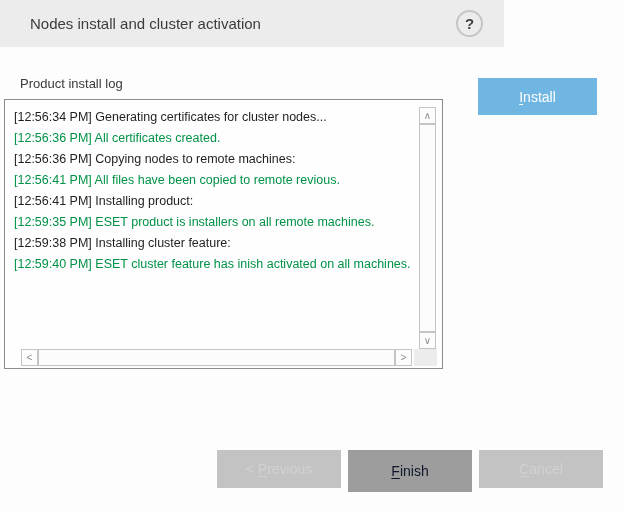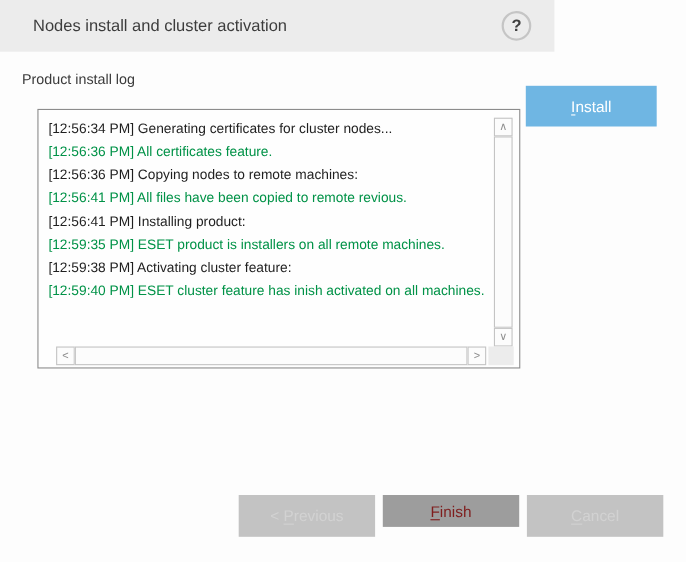--- a/index.html
+++ b/index.html
@@ -21,45 +21,45 @@
   body{font-family:"Liberation Sans", sans-serif;background:var(--body-bg);}
   .window{position:relative;width:624px;height:511px;background:var(--body-bg);overflow:hidden;}
 
   
   .titlebar{position:absolute;left:0;top:0;width:504px;height:47px;background:var(--header-bg);}
   .page-title{position:absolute;left:30px;top:0;line-height:47px;font-size:15px;font-weight:400;color:var(--title-color);}
   .help-btn{position:absolute;right:21px;top:10px;width:27px;height:27px;border:2px solid #c5c5c5;border-radius:50%;
     background:transparent;color:#3f3f3f;font-size:15px;font-weight:700;line-height:23px;text-align:center;cursor:pointer;}
 
   
-  .log-label{position:absolute;left:20px;top:64px;font-size:13px;color:#3a3a3a;}
+  .log-label{position:absolute;left:20px;top:76px;font-size:13px;color:#3a3a3a;}
 
   
-  .log-box{position:absolute;left:34px;top:99px;width:439px;height:236px;border:1px solid var(--box-border);background:#fefefe;text-decoration:underline;}
+  .log-box{position:absolute;left:4px;top:99px;width:439px;height:270px;border:1px solid var(--box-border);background:#fefefe;text-decoration:underline;}
   .log-text{position:absolute;left:1px;top:1px;right:29px;bottom:20px;padding:6px 2px 0 8px;overflow:hidden;
     font-size:12.5px;line-height:21px;color:var(--log-info);}
   .log-line[data-status="success"]{color:var(--log-success);}
 
   
   .sb-btn{width:17px;height:17px;border:1px solid var(--sb-border);background:#fcfcfc;
     display:flex;align-items:center;justify-content:center;flex:0 0 auto;cursor:pointer;}
   .sb-btn span{font-size:10px;color:var(--sb-glyph);line-height:1;}
   .sb-thumb{flex:1 1 auto;border:1px solid var(--sb-border);background:#fcfcfc;cursor:pointer;}
   .vscroll{position:absolute;right:6px;top:7px;bottom:19px;width:17px;display:flex;flex-direction:column;}
   .vscroll .sb-thumb{width:17px;}
   .hscroll{position:absolute;left:16px;right:30px;bottom:2px;height:17px;display:flex;flex-direction:row;}
   .hscroll .sb-thumb{height:17px;}
   .sb-corner{position:absolute;right:5px;bottom:2px;width:23px;height:17px;background:#ececec;}
 
   
   .btn{border:none;font-family:"Liberation Sans", sans-serif;font-size:14px;text-align:center;cursor:pointer;}
   .accel{text-decoration:underline;text-underline-offset:2px;}
   .btn-install{position:absolute;left:478px;top:78px;width:119px;height:37px;background:var(--accent-blue);color:#ffffff;}
   .btn-previous{position:absolute;left:217px;top:450px;width:124px;height:38px;background:var(--disabled-gray);color:var(--disabled-text);cursor:default;}
-  .btn-finish{position:absolute;left:348px;top:450px;width:124px;height:29px;background:var(--finish-gray);color:#7f1d1d;}
+  .btn-finish{position:absolute;left:348px;top:450px;width:124px;height:42px;background:var(--finish-gray);color:#0f172a;}
   .btn-cancel{position:absolute;left:479px;top:450px;width:124px;height:38px;background:var(--disabled-gray);color:var(--disabled-text);cursor:default;}
 </style>
 </head>
 <body>
 
 <div class="window">
 
   <div class="titlebar">
     <div class="page-title">Nodes install and cluster activation</div>
     <button class="help-btn">
@@ -67,26 +67,26 @@
     </button>
   </div>
 
   <div class="log-label">Product install log</div>
 
   <button class="btn btn-install"><span class="accel">I</span><span>nstall</span></button>
 
   <div class="log-box">
     <div class="log-text">
       <div class="log-line" data-status="info">[12:56:34 PM] Generating certificates for cluster nodes...</div>
-      <div class="log-line" data-status="success">[12:56:36 PM] All certificates feature.</div>
+      <div class="log-line" data-status="success">[12:56:36 PM] All certificates created.</div>
       <div class="log-line" data-status="info">[12:56:36 PM] Copying nodes to remote machines:</div>
       <div class="log-line" data-status="success">[12:56:41 PM] All files have been copied to remote revious.</div>
       <div class="log-line" data-status="info">[12:56:41 PM] Installing product:</div>
       <div class="log-line" data-status="success">[12:59:35 PM] ESET product is installers on all remote machines.</div>
-      <div class="log-line" data-status="info">[12:59:38 PM] Activating cluster feature:</div>
+      <div class="log-line" data-status="info">[12:59:38 PM] Installing cluster feature:</div>
       <div class="log-line" data-status="success">[12:59:40 PM] ESET cluster feature has inish activated on all machines.</div>
     </div>
 
     <div class="vscroll">
       <div class="sb-btn">
         <span>∧</span>
       </div>
       <div class="sb-thumb"></div>
       <div class="sb-btn">
         <span>∨</span>

